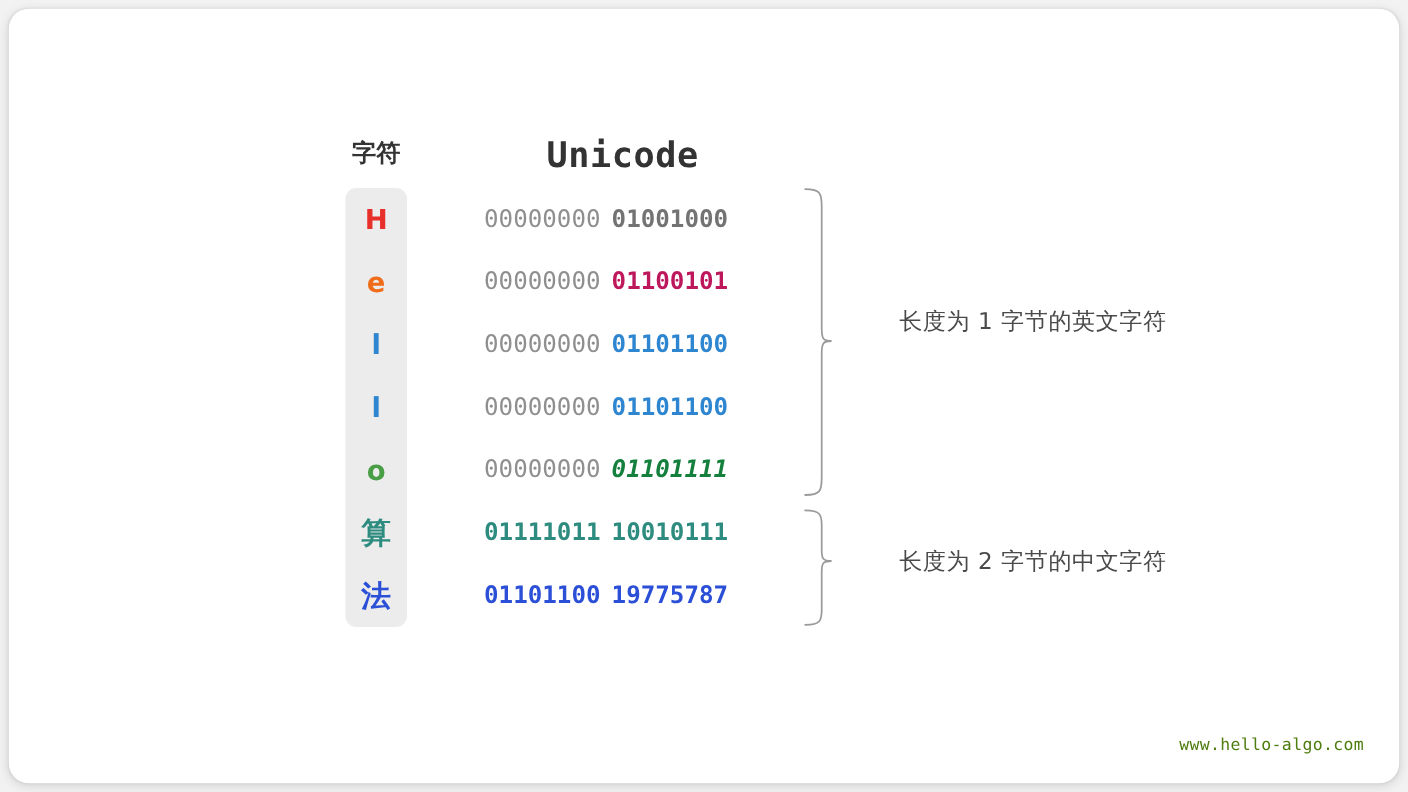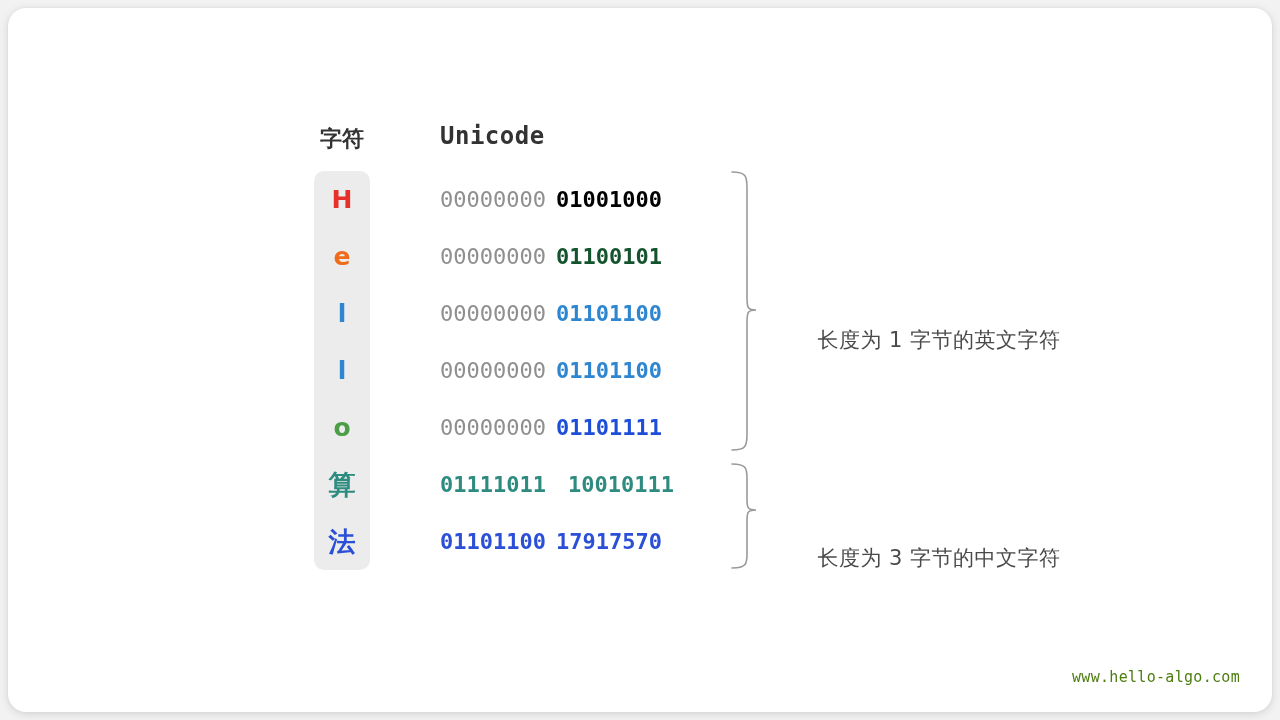--- a/index.html
+++ b/index.html
@@ -29,23 +29,23 @@
     color: #333333;
     white-space: nowrap;
   }
   #hdr-char {
     left: 306px; top: 116px; width: 56px;
     text-align: center;
     font-size: 22px;
   }
   #hdr-unicode {
     left: 432px; top: 114px; width: 252px;
-    text-align: left;
+    text-align: center;
     font-family: "DejaVu Sans Mono", "Liberation Mono", monospace;
-    font-size: 24px;
+    font-size: 32px;
     letter-spacing: 0.5px;
   }
 
   
   #char-col {
     position: absolute;
     left: 306px;
     top: 163px;
     width: 56px;
     height: 399px;
@@ -97,21 +97,20 @@
   .annot {
     position: absolute;
     color: #4a4a4a;
     text-align: center;
     white-space: nowrap;
   }
   .annot .line1 {
     font-size: 21px;
     line-height: 36px;
     letter-spacing: 0.5px;
-    margin-top: 48px;
   }
   .annot .line2 {
     font-size: 19px;
     line-height: 34px;
     color: #7d7d7d;
     letter-spacing: 0.5px;
   }
   #annot-1 { left: 786px; top: 266px; width: 290px; }
   #annot-2 { left: 786px; top: 484px; width: 290px; }
 
@@ -139,39 +138,39 @@
   <div id="char-cells">
       <div class="char-cell" style="top: 163px; color: rgb(232, 48, 42);">H</div>
       <div class="char-cell" style="top: 220px; color: rgb(239, 108, 26);">e</div>
       <div class="char-cell" style="top: 277px; color: rgb(46, 134, 208);">l</div>
       <div class="char-cell" style="top: 334px; color: rgb(46, 134, 208);">l</div>
       <div class="char-cell" style="top: 391px; color: rgb(74, 158, 69);">o</div>
       <div class="char-cell cjk" style="top: 448px; color: rgb(46, 139, 127);">算</div>
       <div class="char-cell cjk" style="top: 505px; color: rgb(43, 79, 214);">法</div>
     </div>
   <div id="bin-rows">
-      <div class="bin-row" style="top: 163px;"><span class="bin-hi">00000000</span><span class="bin-gap"></span><span class="bin-lo" style="color: #000000;">01001000</span></div>
-      <div class="bin-row" style="top: 220px;"><span class="bin-hi">00000000</span><span class="bin-gap"></span><span class="bin-lo" style="color: #14532d;">01100101</span></div>
+      <div class="bin-row" style="top: 163px;"><span class="bin-hi">00000000</span><span class="bin-gap"></span><span class="bin-lo" style="color: #737373;">01001000</span></div>
+      <div class="bin-row" style="top: 220px;"><span class="bin-hi">00000000</span><span class="bin-gap"></span><span class="bin-lo" style="color: #be185d;">01100101</span></div>
       <div class="bin-row" style="top: 277px;"><span class="bin-hi">00000000</span><span class="bin-gap"></span><span class="bin-lo" style="color: rgb(46, 134, 208);">01101100</span></div>
       <div class="bin-row" style="top: 334px;"><span class="bin-hi">00000000</span><span class="bin-gap"></span><span class="bin-lo" style="color: rgb(46, 134, 208);">01101100</span></div>
-      <div class="bin-row" style="top: 391px;"><span class="bin-hi">00000000</span><span class="bin-gap"></span><span class="bin-lo" style="color: #1d4ed8;">01101111</span></div>
-      <div class="bin-row" style="top: 448px;"><span class="bin-hi bold" style="color: rgb(46, 139, 127);">01111011</span><span class="bin-gap"></span><span class="bin-lo" style="color: rgb(46, 139, 127); margin-left: 12px;">10010111</span></div>
-      <div class="bin-row" style="top: 505px;"><span class="bin-hi bold" style="color: rgb(43, 79, 214);">01101100</span><span class="bin-gap"></span><span class="bin-lo" style="color: rgb(43, 79, 214);">17917570</span></div>
+      <div class="bin-row" style="top: 391px;"><span class="bin-hi">00000000</span><span class="bin-gap"></span><span class="bin-lo" style="color: #15803d; font-style: italic;">01101111</span></div>
+      <div class="bin-row" style="top: 448px;"><span class="bin-hi bold" style="color: rgb(46, 139, 127);">01111011</span><span class="bin-gap"></span><span class="bin-lo" style="color: rgb(46, 139, 127);">10010111</span></div>
+      <div class="bin-row" style="top: 505px;"><span class="bin-hi bold" style="color: rgb(43, 79, 214);">01101100</span><span class="bin-gap"></span><span class="bin-lo" style="color: rgb(43, 79, 214);">19775787</span></div>
     </div>
 
   <svg id="braces" viewBox="0 0 40 425" xmlns="http://www.w3.org/2000/svg">
     <path d="M 6 14 C 20 14, 21 18, 21 30 L 21 140 C 21 150, 22 152, 30 152
              C 22 152, 21 154, 21 164 L 21 276 C 21 288, 20 292, 6 292" fill="none" stroke="#9a9a9a" stroke-width="1.6" stroke-linecap="round"></path>
     <path d="M 6 306 C 20 306, 21 310, 21 320 L 21 342 C 21 350, 22 352, 30 352
              C 22 352, 21 354, 21 362 L 21 396 C 21 406, 20 410, 6 410" fill="none" stroke="#9a9a9a" stroke-width="1.6" stroke-linecap="round"></path>
   </svg>
 
   <div class="annot" id="annot-1">
     <div class="line1">长度为 1 字节的英文字符</div>
   </div>
 
   <div class="annot" id="annot-2">
-    <div class="line1">长度为 3 字节的中文字符</div>
+    <div class="line1">长度为 2 字节的中文字符</div>
   </div>
 
   <div id="watermark">www.hello-algo.com</div>
 
 </div>
 
 </body></html>

